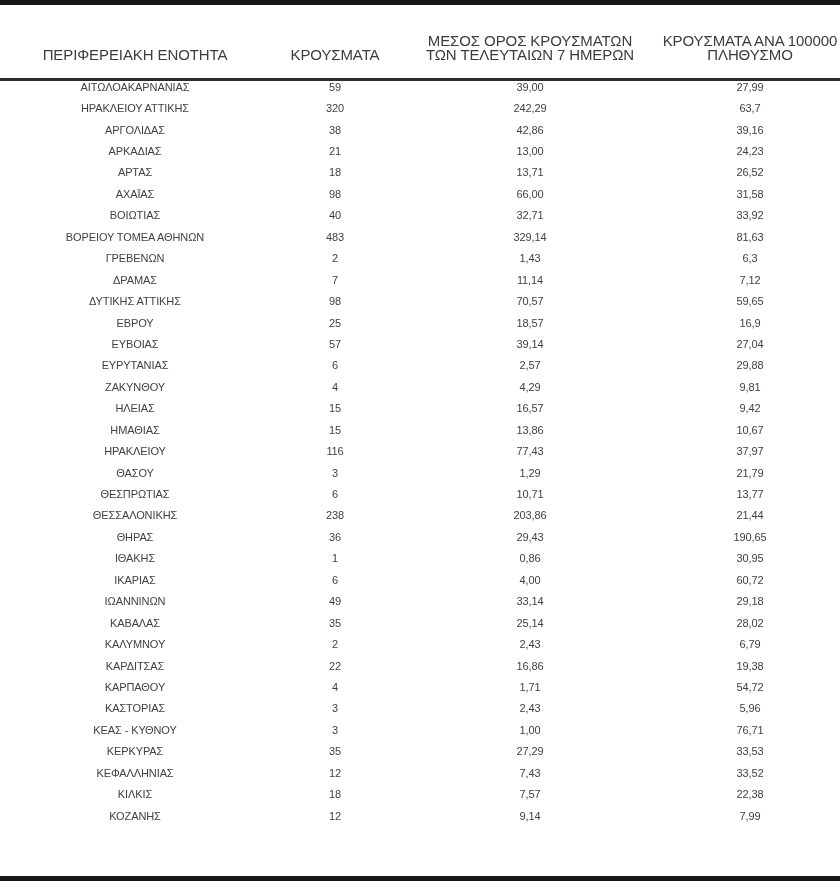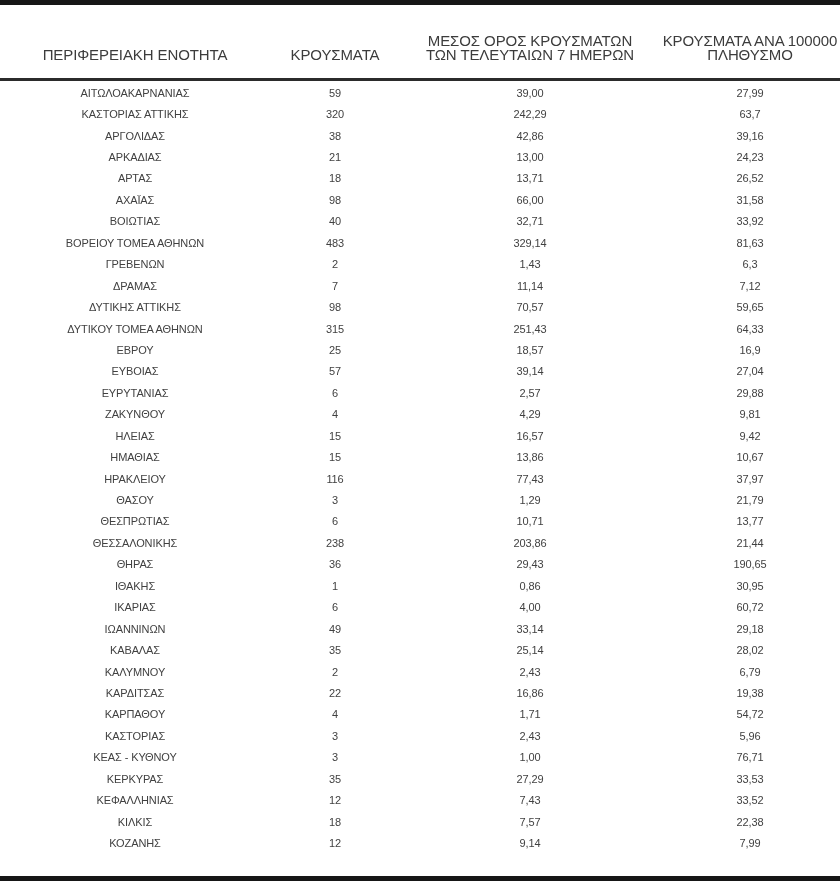--- a/index.html
+++ b/index.html
@@ -35,21 +35,21 @@
     letter-spacing: -0.1px;
     white-space: pre-line;
     padding-bottom: 5px;
     color: #3c3c3c;
   }
   .header-rule {
     position: absolute; top: 78px; left: 0;
     width: 840px; height: 3px; background: #2b2b2b;
   }
   .tbody {
-    position: absolute; top: 82px; left: 0; width: 720px;
+    position: absolute; top: 76px; left: 0; width: 720px;
   }
   .trow {
     height: 21.45px;
     align-items: center;
   }
   .cell {
     text-align: center;
     font-size: 11px;
     letter-spacing: -0.1px;
     color: #414141;
@@ -77,21 +77,21 @@
 
   <div class="tbody" id="tbody">
   <div class="trow grid4">
     <div class="cell">ΑΙΤΩΛΟΑΚΑΡΝΑΝΙΑΣ</div>
     <div class="cell">59</div>
     <div class="cell">39,00</div>
     <div class="cell">27,99</div>
   </div>
 
   <div class="trow grid4">
-    <div class="cell">ΚΑΣΤΟΡΙΑΣ ΑΤΤΙΚΗΣ</div>
+    <div class="cell">ΗΡΑΚΛΕΙΟΥ ΑΤΤΙΚΗΣ</div>
     <div class="cell">320</div>
     <div class="cell">242,29</div>
     <div class="cell">63,7</div>
   </div>
 
   <div class="trow grid4">
     <div class="cell">ΑΡΓΟΛΙΔΑΣ</div>
     <div class="cell">38</div>
     <div class="cell">42,86</div>
     <div class="cell">39,16</div>
@@ -146,26 +146,20 @@
     <div class="cell">7,12</div>
   </div>
 
   <div class="trow grid4">
     <div class="cell">ΔΥΤΙΚΗΣ ΑΤΤΙΚΗΣ</div>
     <div class="cell">98</div>
     <div class="cell">70,57</div>
     <div class="cell">59,65</div>
   </div>
 
-  <div class="trow grid4">
-    <div class="cell">ΔΥΤΙΚΟΥ ΤΟΜΕΑ ΑΘΗΝΩΝ</div>
-    <div class="cell">315</div>
-    <div class="cell">251,43</div>
-    <div class="cell">64,33</div>
-  </div>
 
   <div class="trow grid4">
     <div class="cell">ΕΒΡΟΥ</div>
     <div class="cell">25</div>
     <div class="cell">18,57</div>
     <div class="cell">16,9</div>
   </div>
 
   <div class="trow grid4">
     <div class="cell">ΕΥΒΟΙΑΣ</div>

